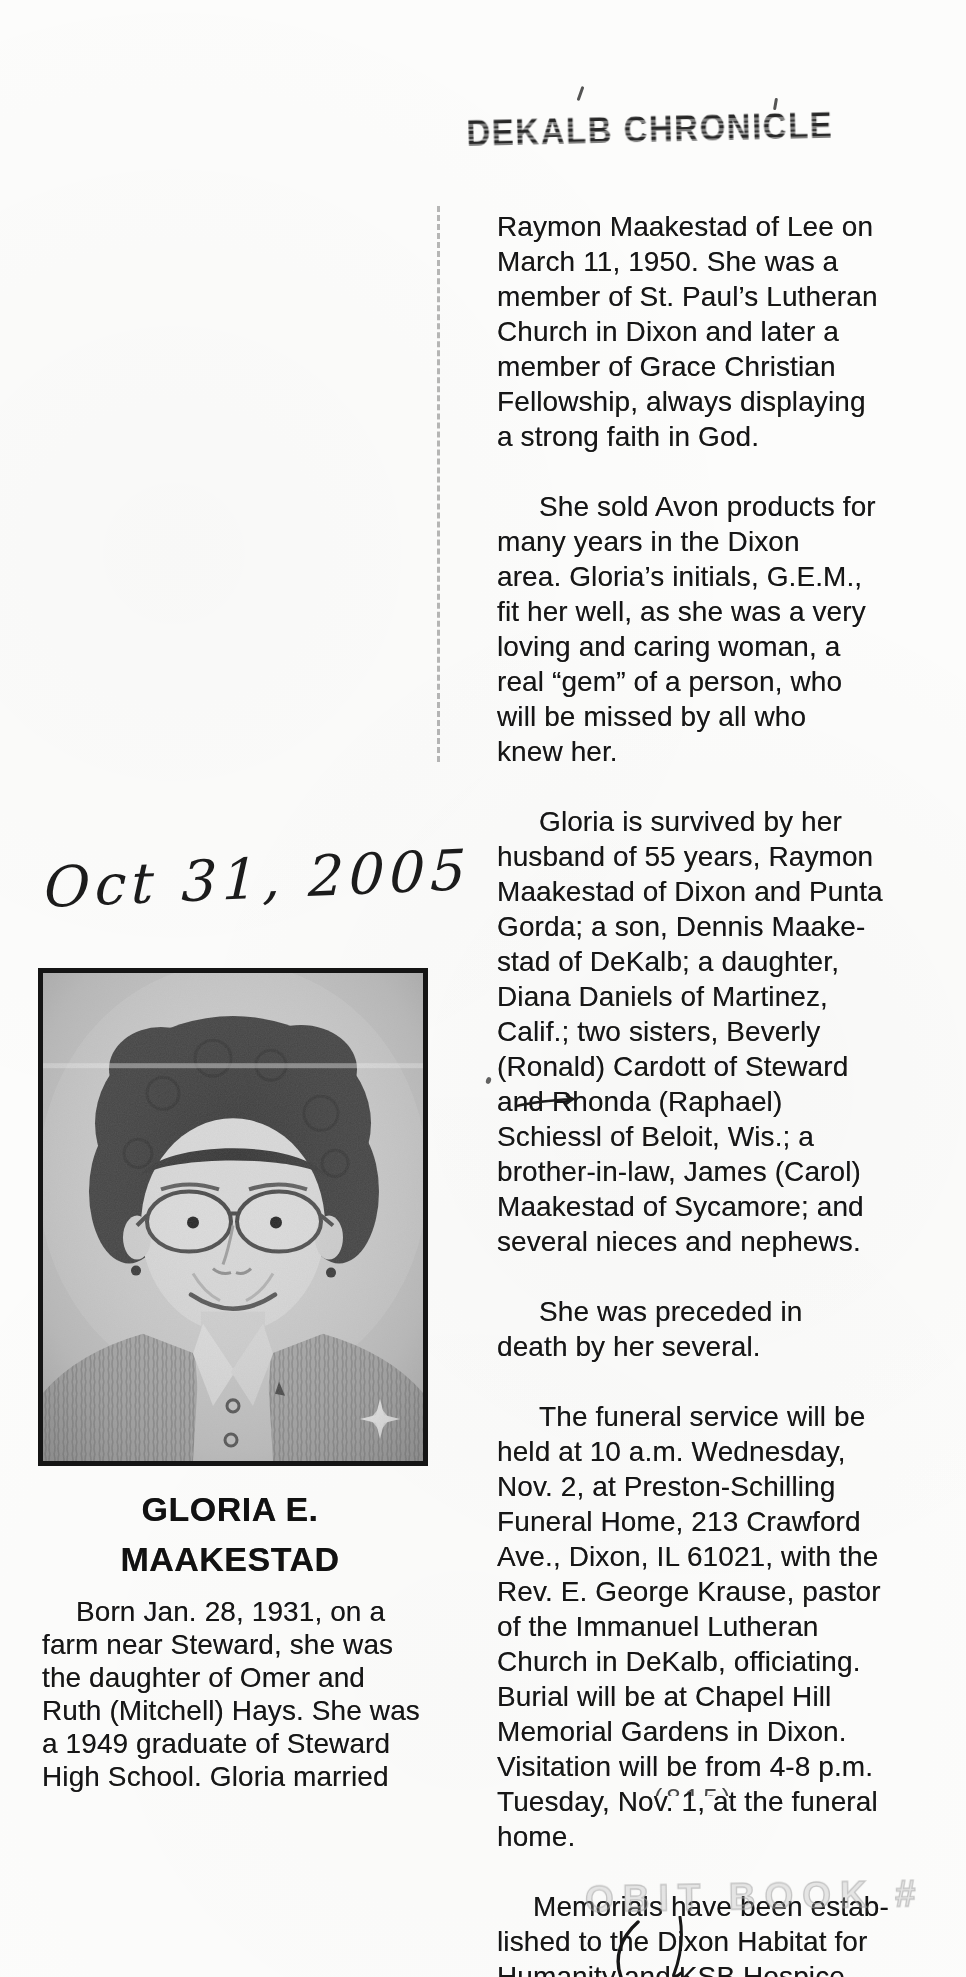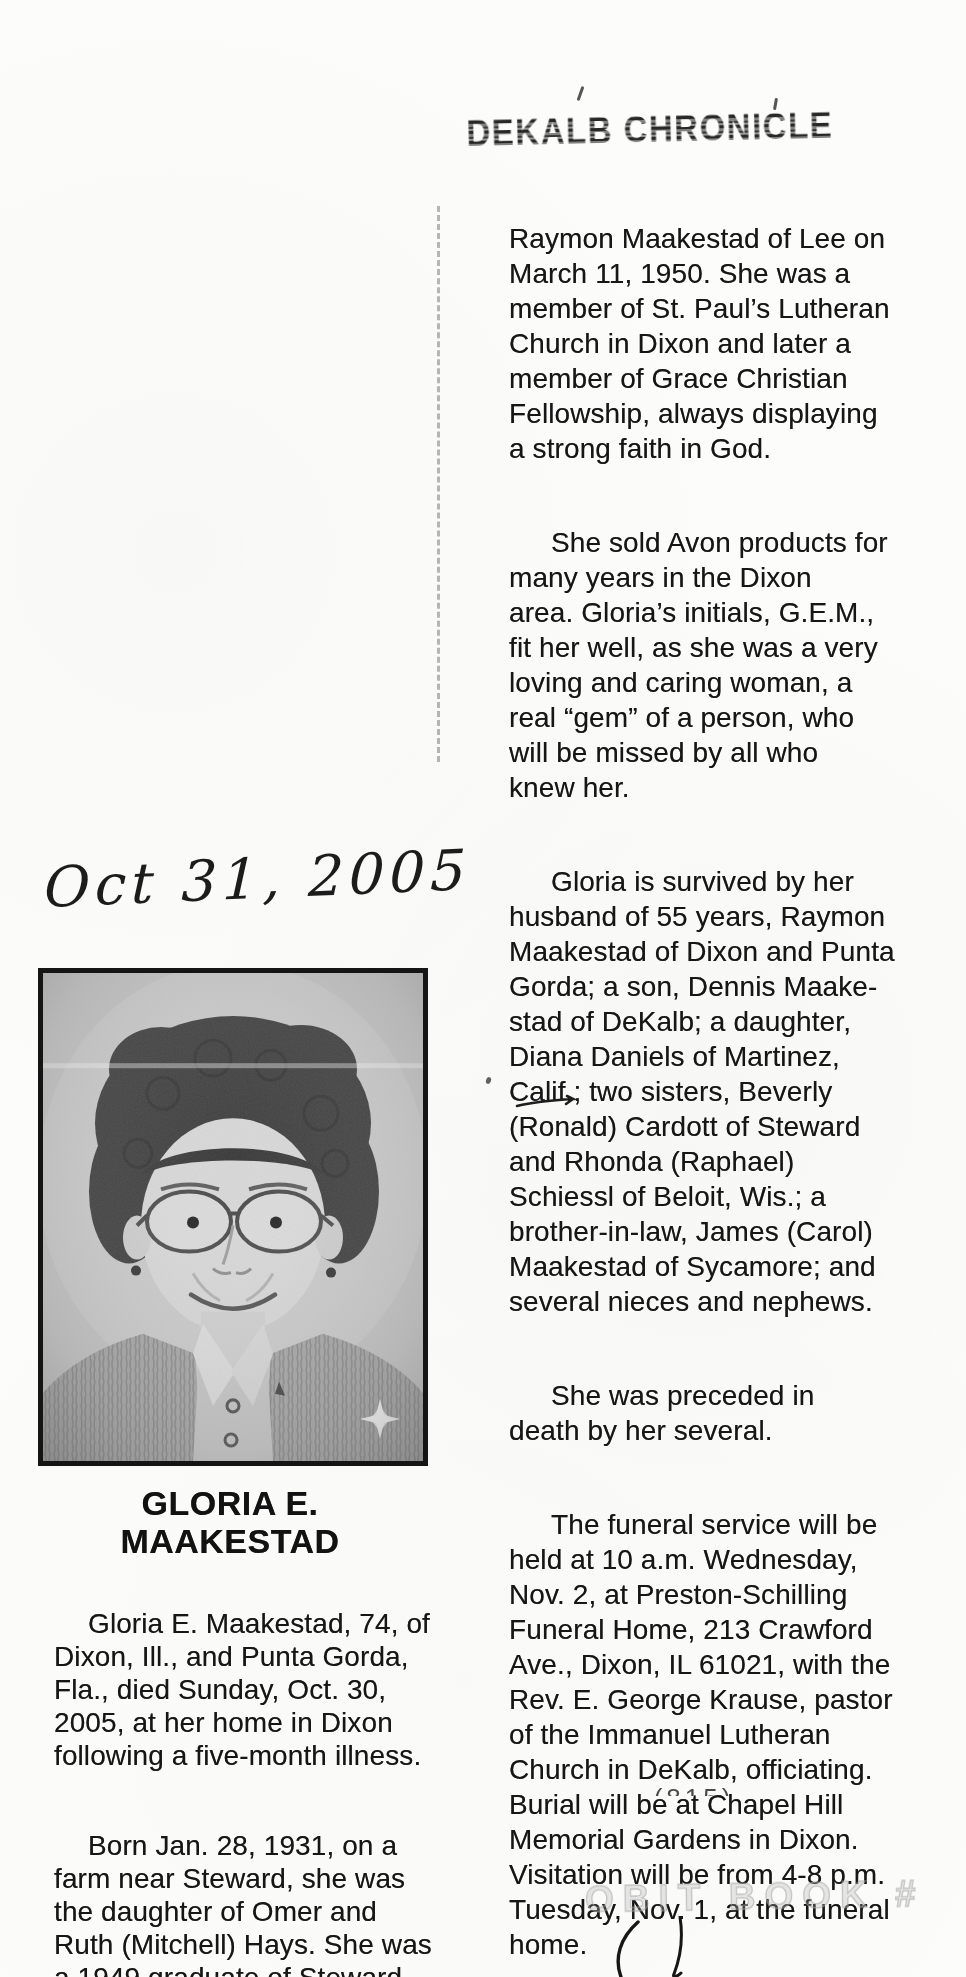--- a/index.html
+++ b/index.html
@@ -15,31 +15,31 @@
       radial-gradient(circle at 18% 28%, rgba(0,0,0,0.015), transparent 38%),
       radial-gradient(circle at 72% 55%, rgba(0,0,0,0.02), transparent 42%),
       radial-gradient(circle at 48% 85%, rgba(0,0,0,0.012), transparent 40%);
   }
 
   .article-text{
     font-size:28px;line-height:35px;white-space:pre-line;
     letter-spacing:0.1px;color:#161616;
     text-shadow:0 0 0.5px rgba(20,20,20,0.55);
   }
-  .article-text p{margin:12px;}
+  .article-text p{margin:0;}
   .ind{text-indent:42px;}
   .ind-sm{text-indent:34px;}
   .shifted{margin-left:12px;text-indent:36px;}
 
   .right-col{position:absolute;left:497px;top:174px;width:460px;}
   .left-col-text{position:absolute;left:42px;top:1562px;width:410px;line-height:33px;}
 
   .headline{
     position:absolute;left:30px;top:1484px;width:400px;
-    text-align:center;font-weight:bold;font-size:34px;line-height:38px;
+    text-align:center;font-weight:bold;font-size:34px;line-height:50px;
     white-space:pre-line;letter-spacing:0.5px;color:#121212;
     text-shadow:0 0 0.6px rgba(0,0,0,0.6);
   }
 
   .hand-date{
     position:absolute;left:44px;top:846px;
     font-family:"DejaVu Serif",serif;font-style:italic;
     font-size:56px;letter-spacing:5px;color:#1c1c1c;
     transform:rotate(-2.4deg) skewX(-4deg);
     white-space:nowrap;
@@ -247,25 +247,20 @@
 
     <rect width="380" height="487" fill="url(#vig)"></rect>
     <rect width="380" height="487" filter="url(#noise)" opacity="0.3"></rect>
   </svg>
 </div>
 
 <div class="headline">GLORIA E.
 MAAKESTAD</div>
 
 <div class="article-text left-col-text">
-  <p class="ind-sm">Gloria E. Maakestad, 74, of
-Dixon, Ill., and Punta Gorda,
-Fla., died Sunday, Oct. 30,
-2005, at her home in Dixon
-following a five-month illness.</p>
   <p class="ind-sm">Born Jan. 28, 1931, on a
 farm near Steward, she was
 the daughter of Omer and
 Ruth (Mitchell) Hays. She was
 a 1949 graduate of Steward
 High School. Gloria married</p>
 </div>
 
 <div class="obit-stamp">OBIT BOOK #</div>
 

